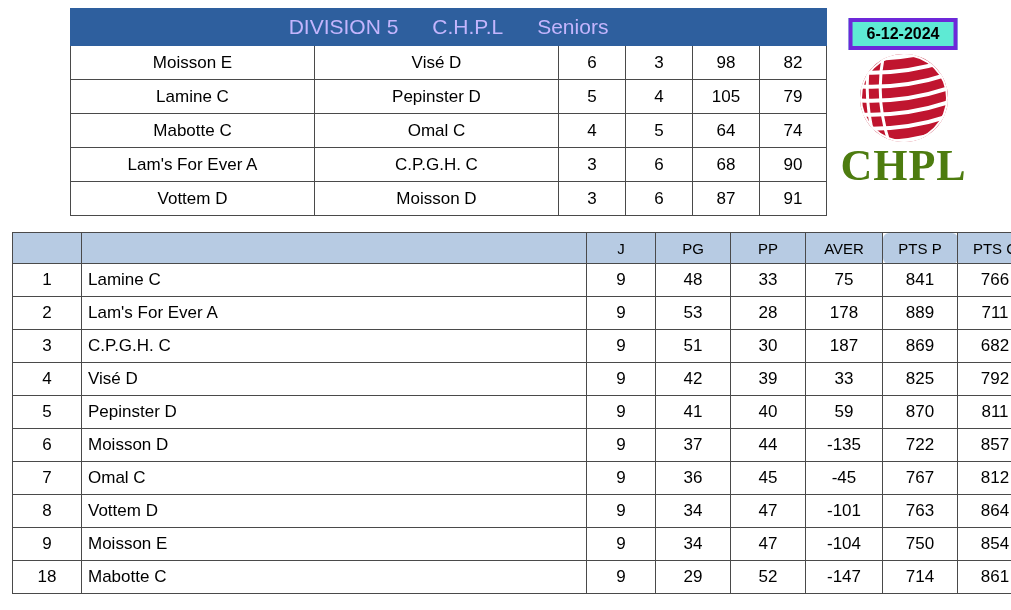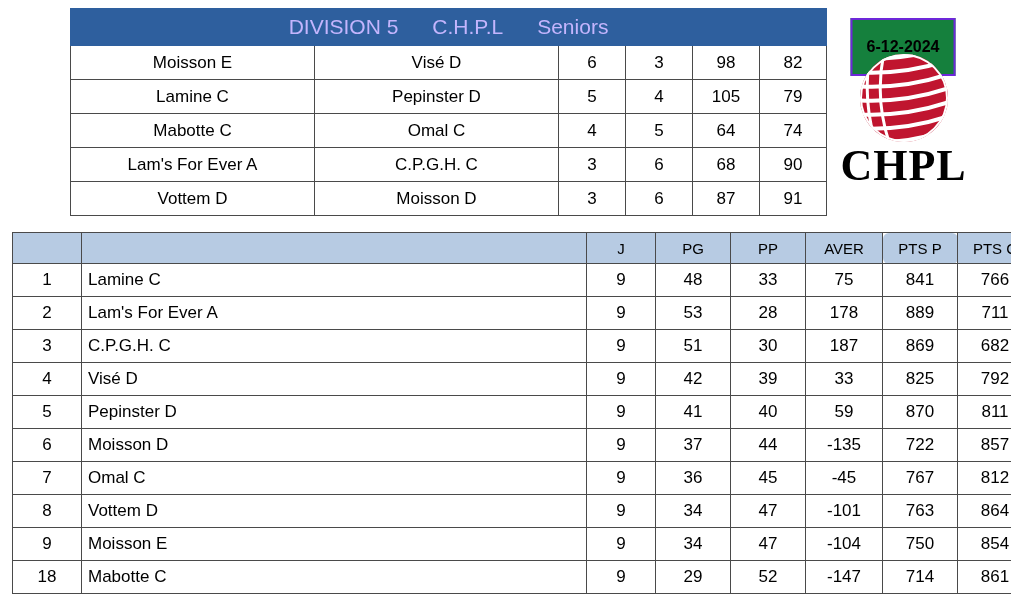--- a/index.html
+++ b/index.html
@@ -63,26 +63,26 @@
   .col-away { width: 244px; }
   .col-sc   { width: 67px; }
   .col-pt   { width: 67px; }
 
   
   .date-badge {
     position: absolute;
     left: 903px;
     top: 18px;
     transform: translateX(-50%);
-    border: 2px solid #6d28d9;
-    background: #15803d;
+    border: 4px solid #6d28d9;
+    background: #5eead4;
     font-size: 16px;
     font-weight: bold;
     color: #000;
-    padding: 18px 14px;
+    padding: 3px 14px;
     text-align: center;
     white-space: nowrap;
   }
   .logo-box {
     position: absolute;
     left: 826px;
     top: 52px;
     width: 155px;
     height: 155px;
   }
@@ -96,21 +96,21 @@
   .logo-text {
     position: absolute;
     left: 0;
     top: 88px;
     width: 155px;
     text-align: center;
     font-family: "Liberation Serif", serif;
     font-size: 44px;
     font-weight: bold;
     letter-spacing: 1px;
-    color: #000000;
+    color: #4d7c0f;
   }
 
   
   .standings-wrap {
     position: absolute;
     left: 12px;
     top: 232px;
     width: 994px;
   }
   table.standings {

